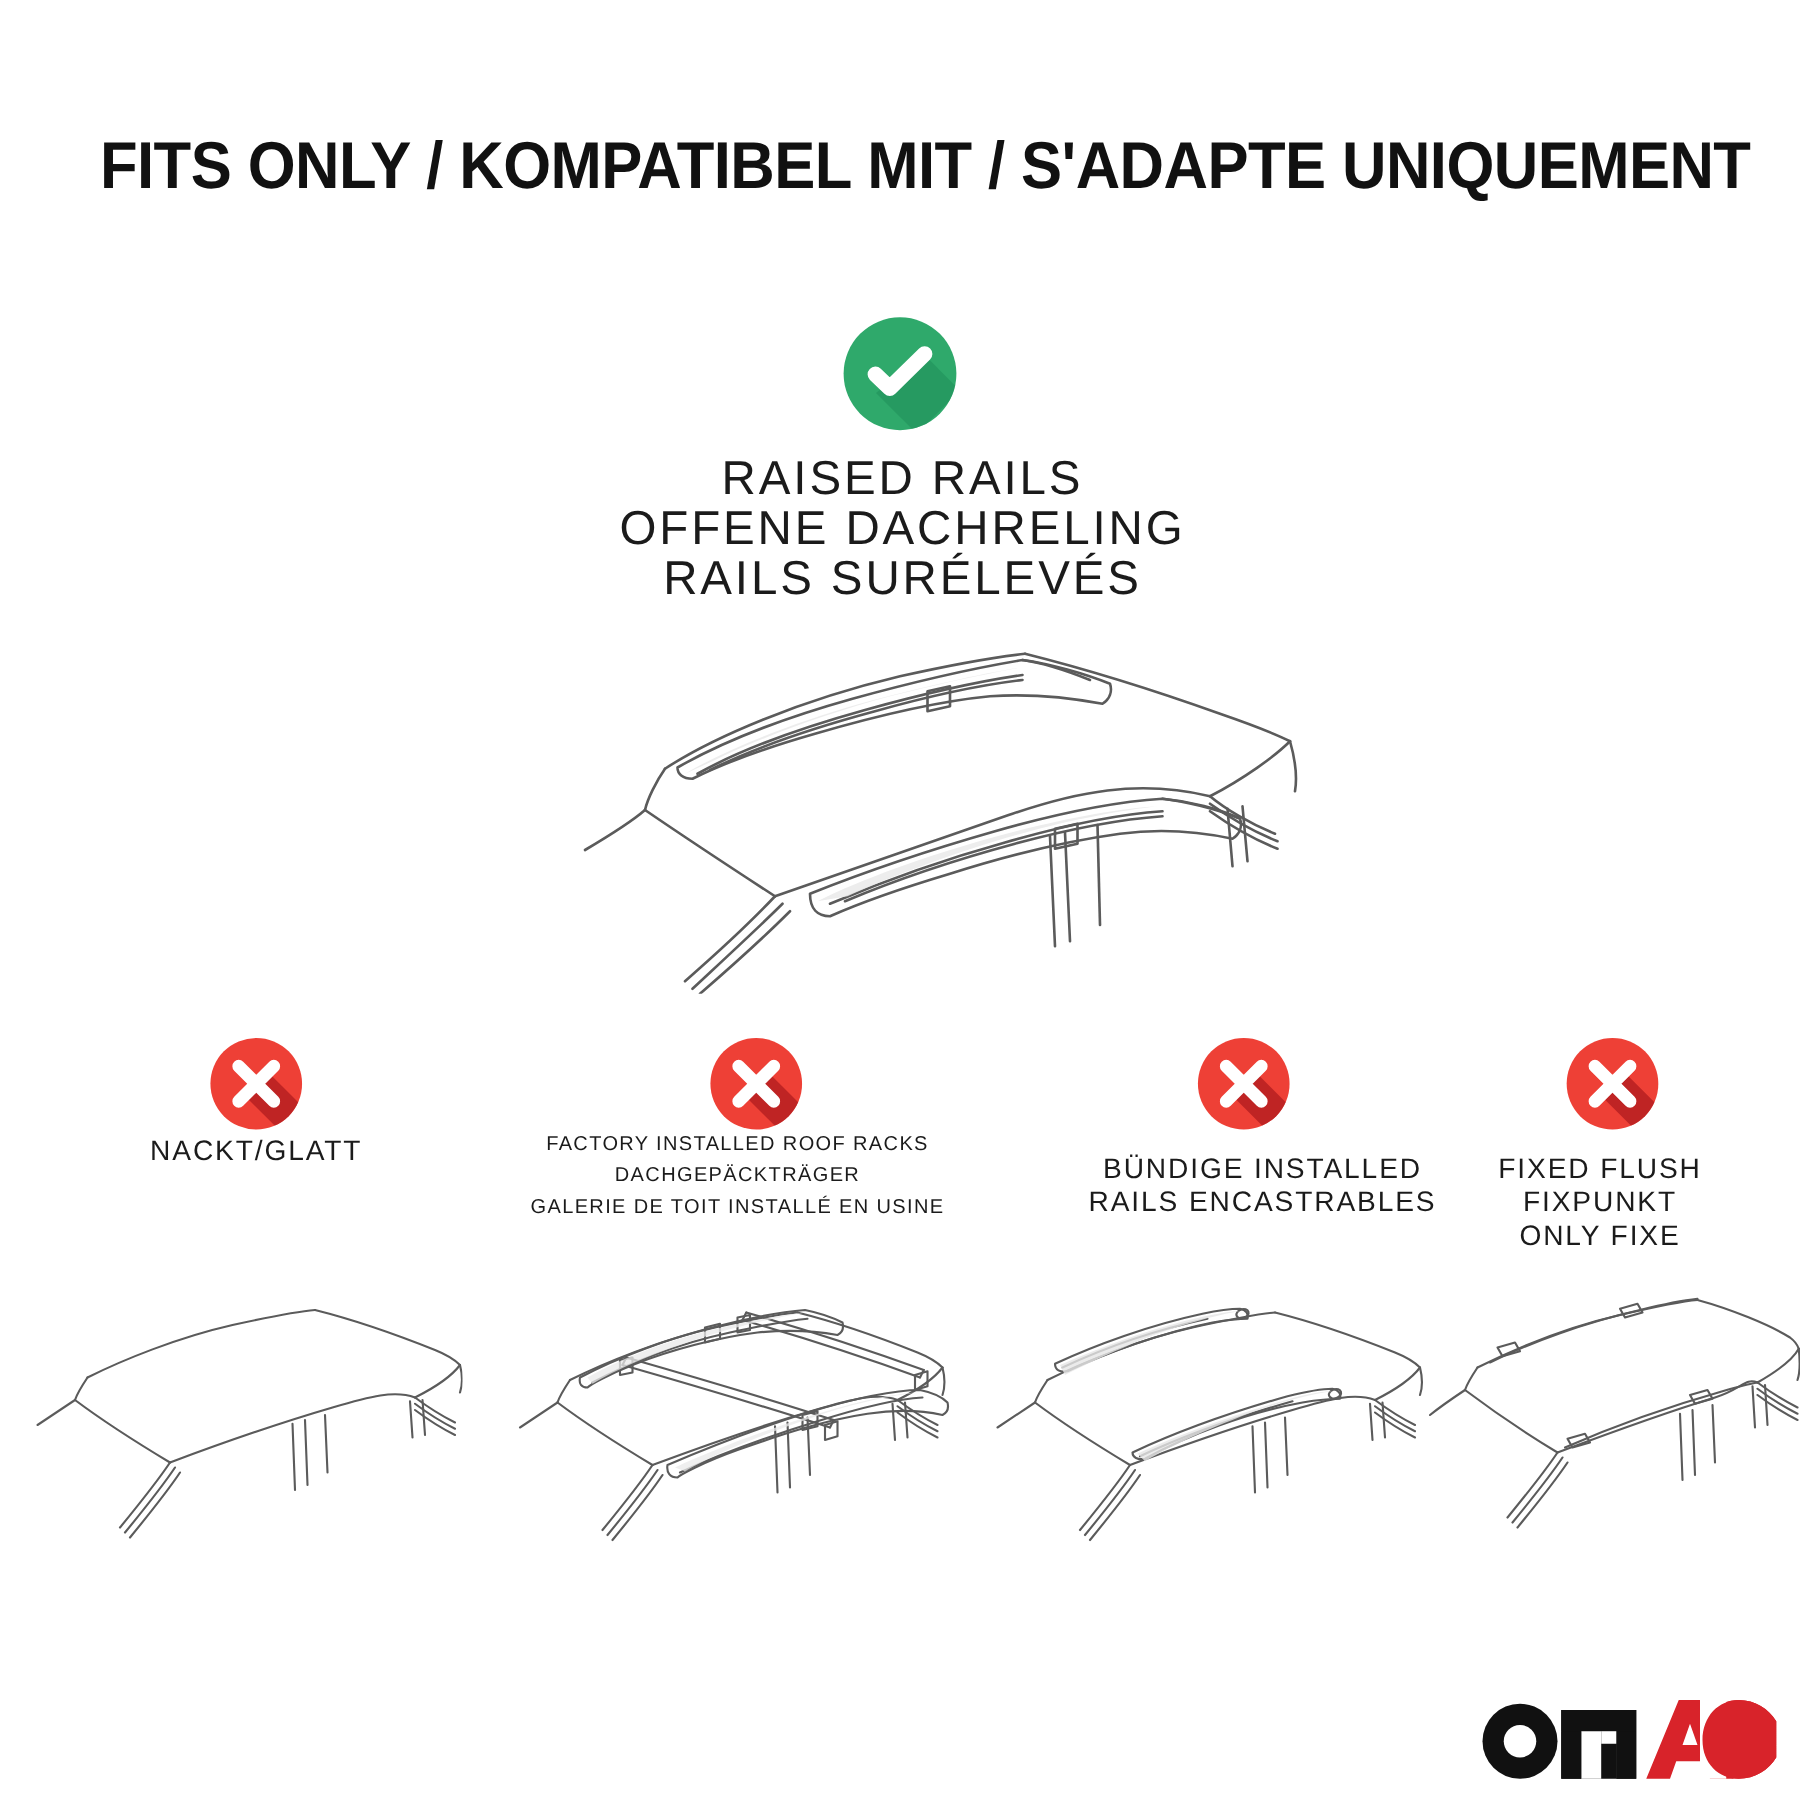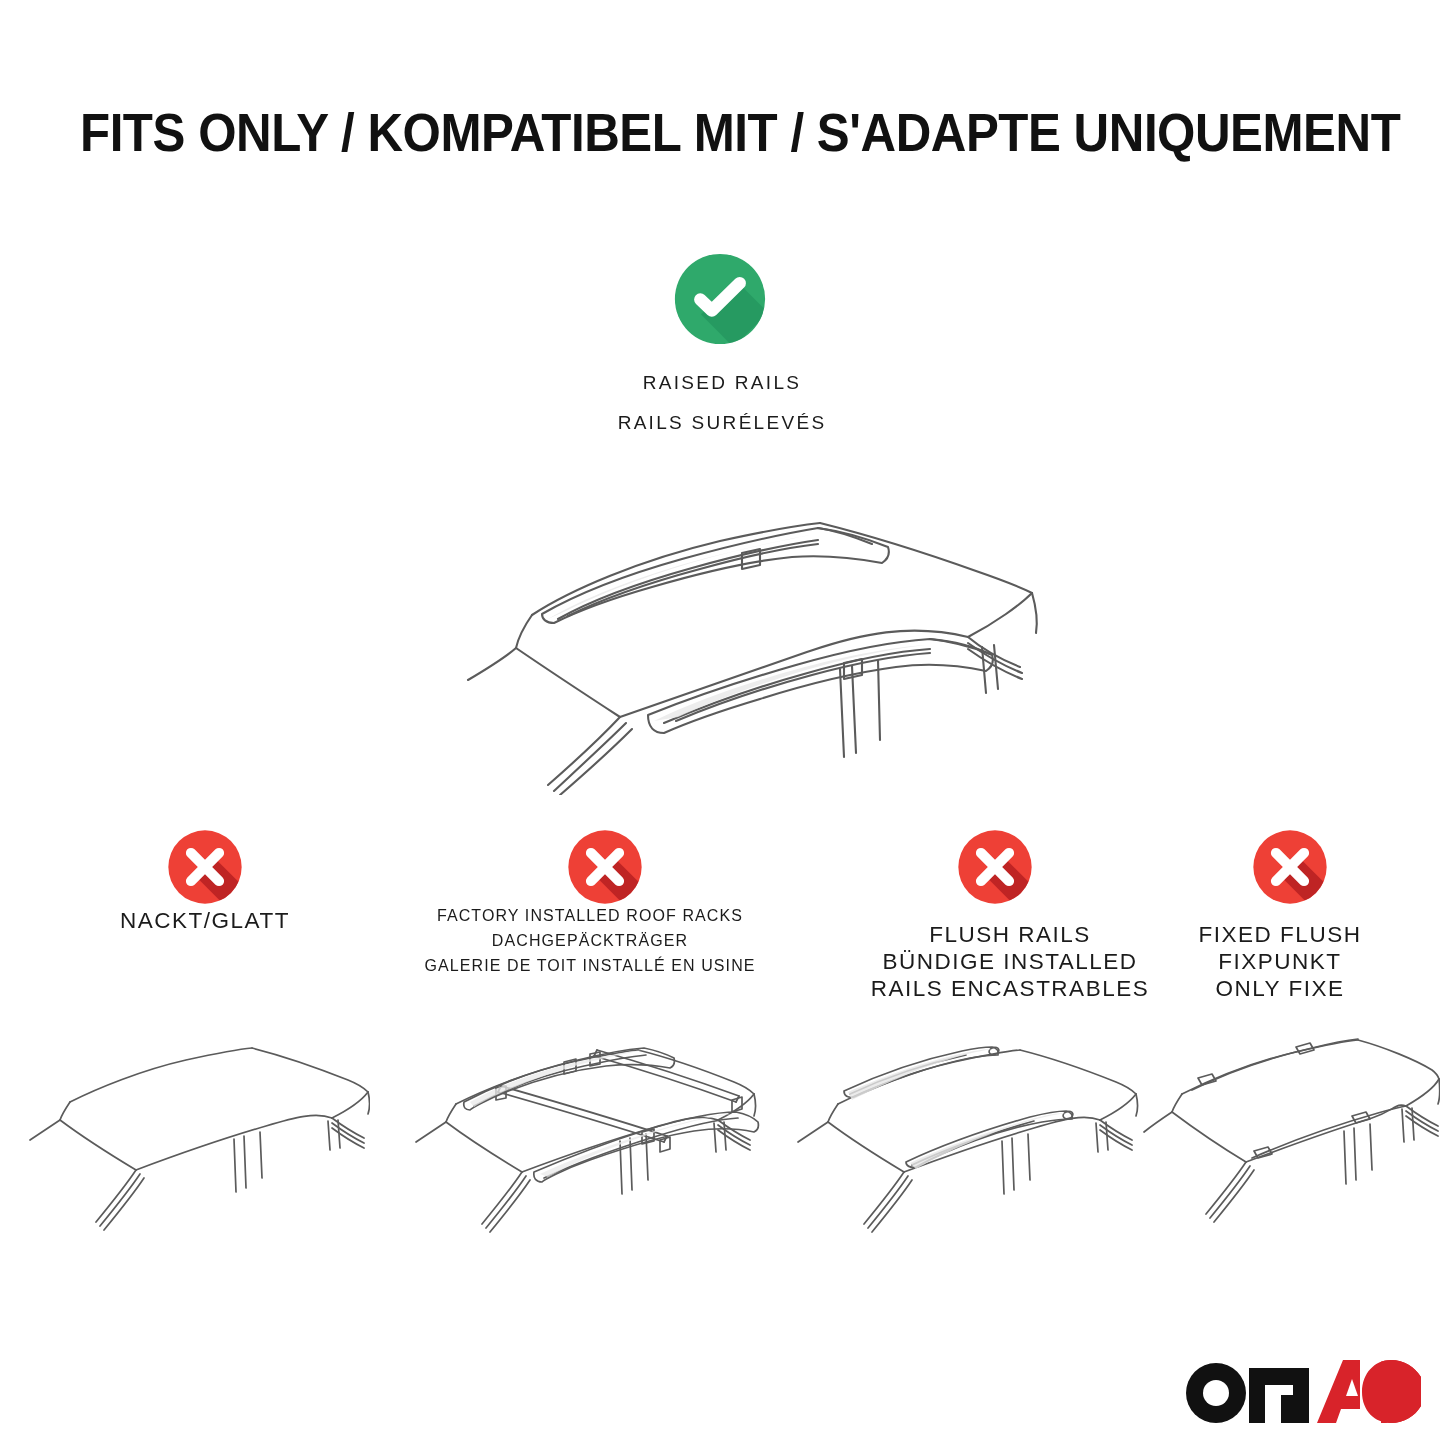--- a/index.html
+++ b/index.html
@@ -51,21 +51,21 @@
     position: absolute;
     text-align: center;
     color: #1b1b1b;
     font-family: "Liberation Sans", sans-serif;
     font-weight: 400;
     letter-spacing: 2.0px;
   }
   .label-block .ln { display: block; white-space: nowrap; }
 
   .label-main {
-    font-size: 19px;
+    font-size: 38px;
     line-height: 40px;
     letter-spacing: 2.3px;
   }
   .label-small {
     font-size: 22.5px;
     line-height: 27px;
     letter-spacing: 1.5px;
   }
   .label-xsmall {
     font-size: 16px;
@@ -106,20 +106,21 @@
       <circle cx="50" cy="50" r="47" fill="#2FA96B"></circle>
       <g clip-path="url(#ccl)">
         <path d="M41 57 L30 66 L64 100 L100 64 L74 38 Z" fill="#1F8E59" opacity="0.55"></path>
       </g>
       <path d="M29.5 50.5 L41.5 62 L70.5 33.5" fill="none" stroke="#ffffff" stroke-width="13" stroke-linecap="round" stroke-linejoin="round"></path>
     </svg>
   </div>
 
   <div class="label-block label-main" style="left:422px; top:363px; width:600px;">
     <span class="ln">RAISED RAILS</span>
+    <span class="ln">OFFENE DACHRELING</span>
     <span class="ln">RAILS SURÉLEVÉS</span>
   </div>
 
   <div class="illus" style="left:420px; top:495px; width:630px; height:300px;">
     <svg viewBox="0 0 630 300" xmlns="http://www.w3.org/2000/svg">
       <g fill="none" stroke="#5b5b5b" stroke-width="2.1" stroke-linecap="round" stroke-linejoin="round">
 
         <path d="M112 120 C 150 95 220 65 300 46 C 345 36 382 30 400 28"></path>
         <path d="M400 28 C 440 38 500 56 556 76 C 585 86 600 92 612 98"></path>
         <path d="M612 98 C 600 110 575 128 548 142"></path>
@@ -313,21 +314,20 @@
         </defs>
       <circle cx="50" cy="50" r="47" fill="#EE4036"></circle>
       <g clip-path="url(#xc3)">
         <path d="M50 50 L38 62 L76 100 L100 76 L62 38 Z" fill="#B41F21" opacity="0.82"></path>
       </g>
       <path d="M32 32 L68 68 M68 32 L32 68" fill="none" stroke="#ffffff" stroke-width="13" stroke-linecap="round"></path>
     </svg>
   </div>
 
   <div class="label-block label-small" style="left:820px; top:921px; width:380px;">
-    <span class="ln">FLUSH RAILS</span>
     <span class="ln">BÜNDIGE INSTALLED</span>
     <span class="ln">RAILS ENCASTRABLES</span>
   </div>
 
   <div class="illus" style="left:778px; top:1012px; width:362px; height:238px;">
     <svg viewBox="0 0 362 238" xmlns="http://www.w3.org/2000/svg">
       <g fill="none" stroke="#5b5b5b" stroke-width="1.7" stroke-linecap="round" stroke-linejoin="round">
         <path d="M60 92 C 88 78 132 60 176 50 C 208 43 230 39 242 38"></path>
         <path d="M242 38 C 270 45 308 58 338 70 C 348 74 354 78 358 82"></path>
         <path d="M358 82 C 352 90 338 100 322 108"></path>

